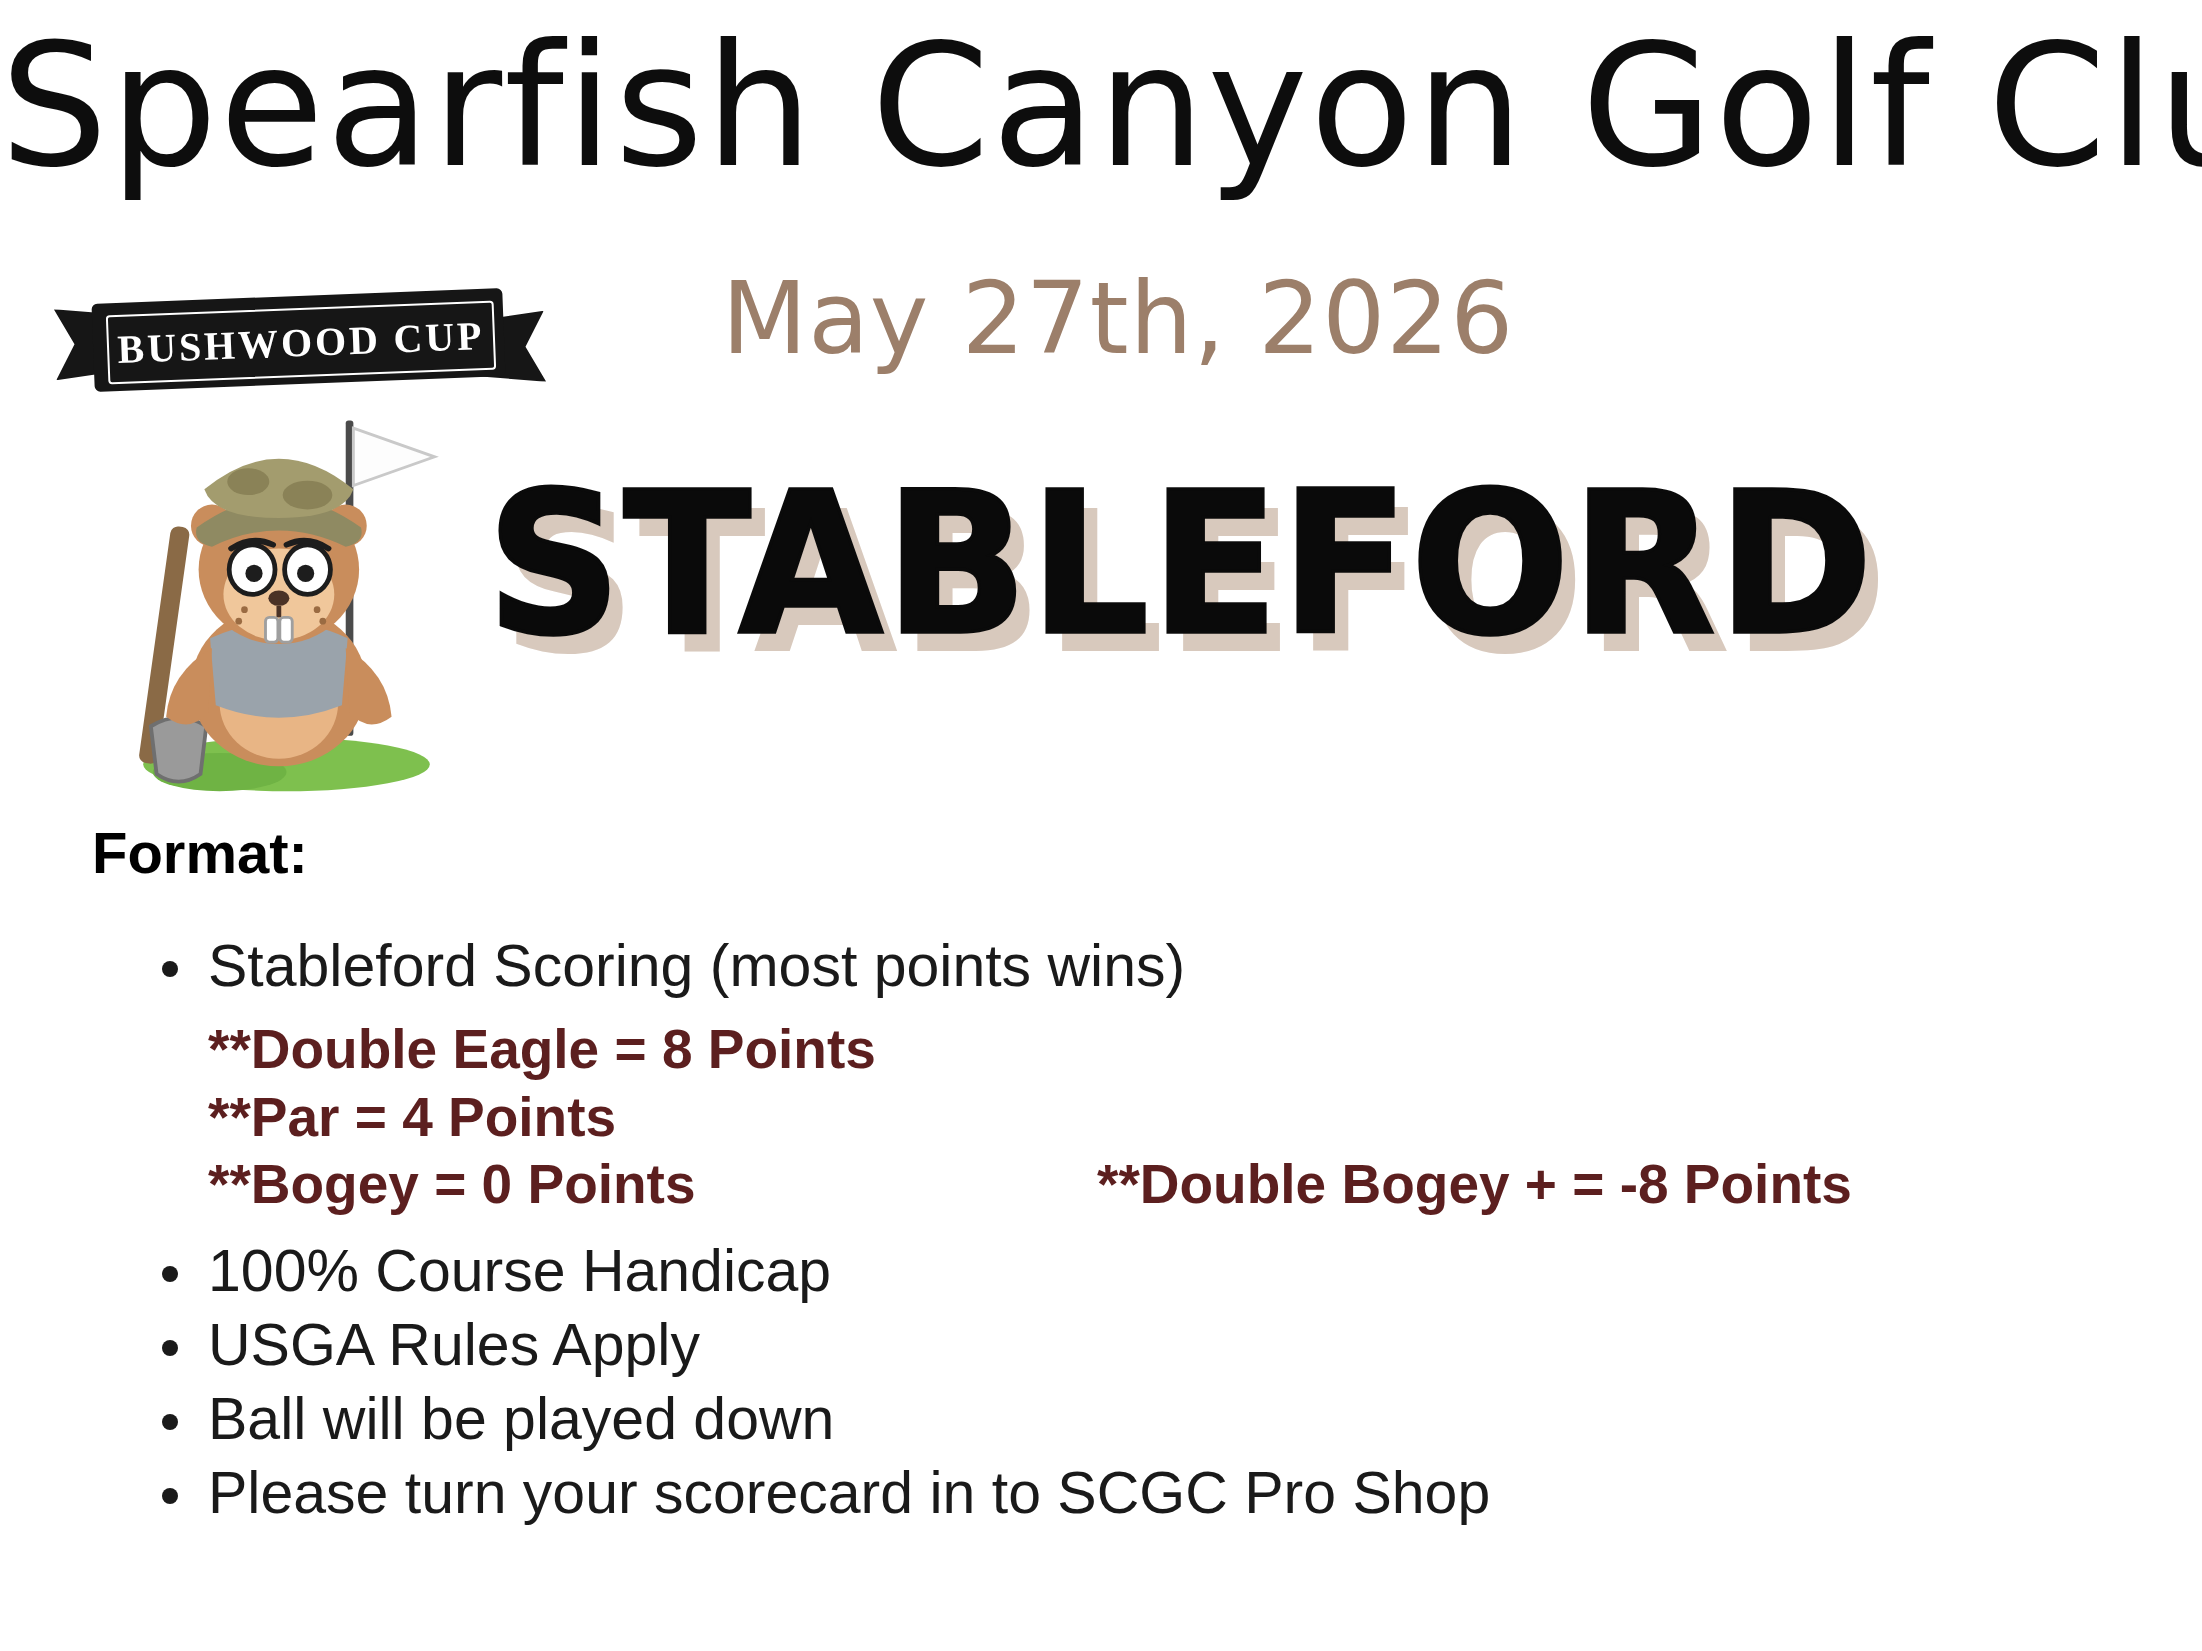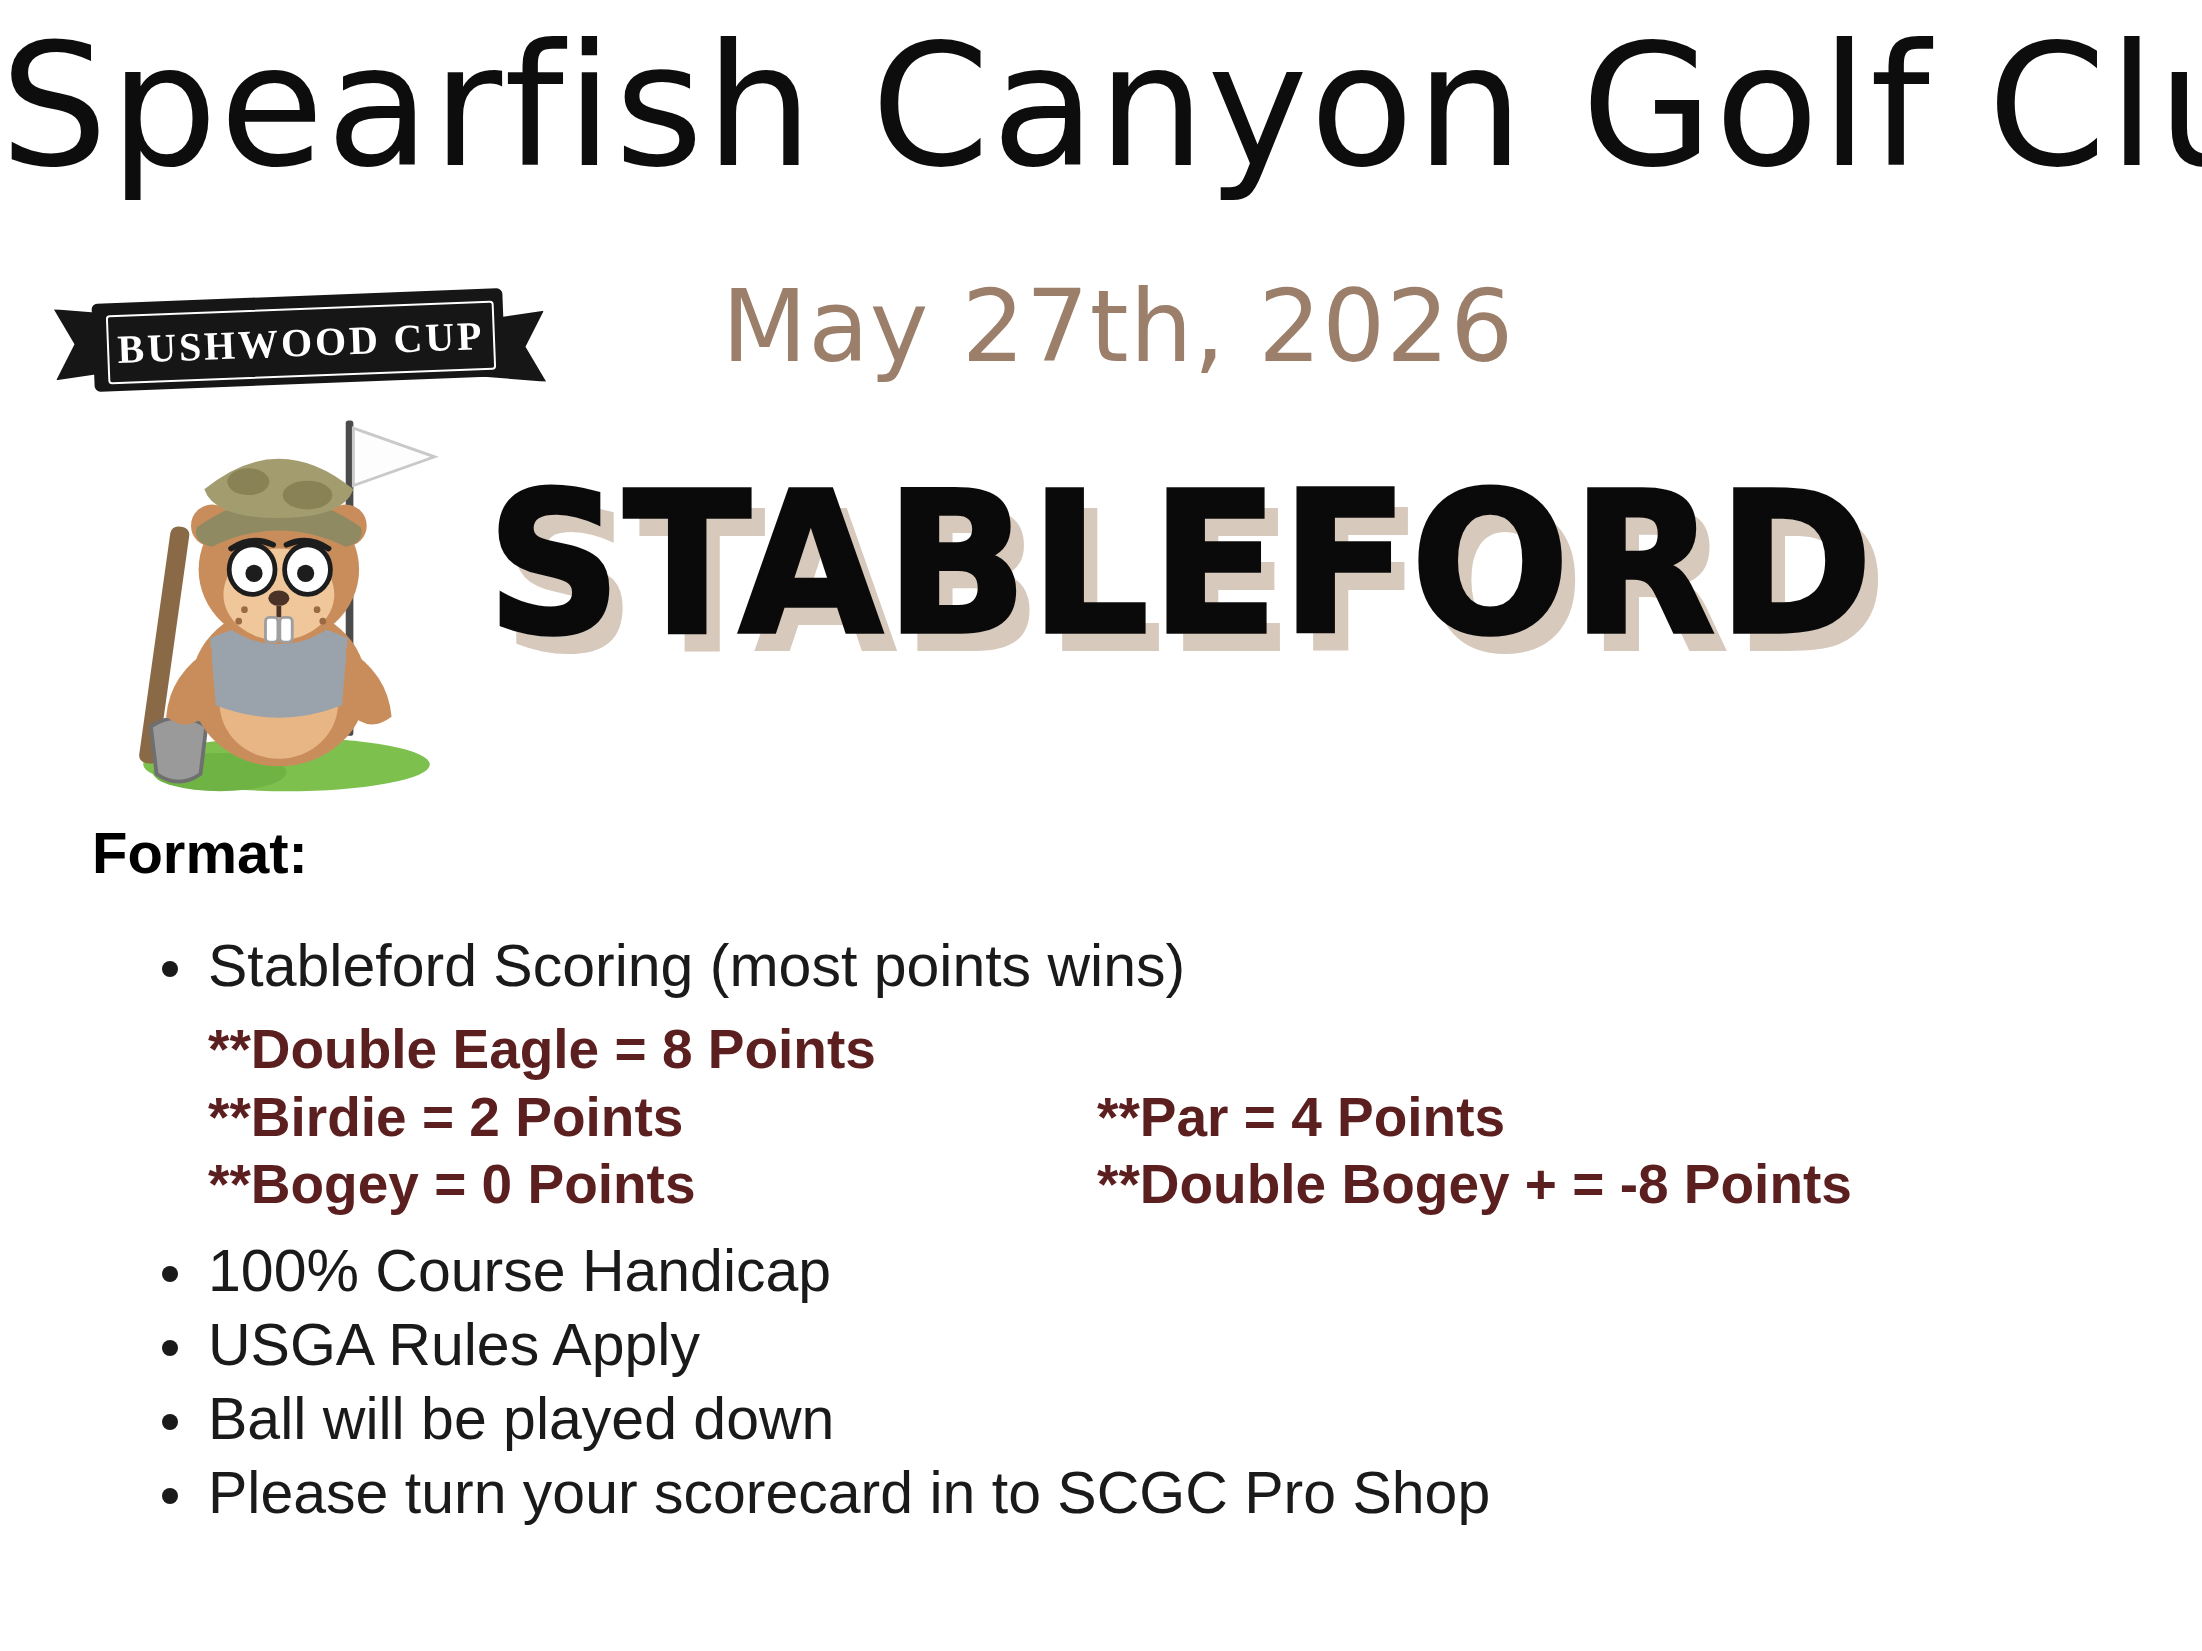--- a/index.html
+++ b/index.html
@@ -28,21 +28,21 @@
     font-size: 170px;
     line-height: 1.05;
     letter-spacing: 1.9px;
     color: #0d0d0d;
     white-space: nowrap;
   }
 
   
   .event-date {
     position: absolute;
-    top: 277px;
+    top: 269px;
     left: 707px;
     width: 822px;
     text-align: center;
     font-family: "DejaVu Sans", sans-serif;
     font-size: 99px;
     line-height: 1;
     color: #9c7f6a;
     letter-spacing: 1px;
     white-space: nowrap;
   }
@@ -279,21 +279,20 @@
 
 <ul class="bullet-list">
 
   <li class="bullet-item">
     <span>Stableford Scoring (most points wins)</span>
     <div class="points-grid">
       <div class="points-row">
         <span class="points-col-left">**Double Eagle = 8 Points</span>
       </div>
       <div class="points-row">
-        <span class="points-col-left">**Birdie = 2 Points</span>
         <span class="points-col-right">**Par = 4 Points</span>
       </div>
       <div class="points-row">
         <span class="points-col-left">**Bogey = 0 Points</span>
         <span class="points-col-right">**Double Bogey + = -8 Points</span>
       </div>
     </div>
   </li>
 
   <div class="spacer-sm"></div>

